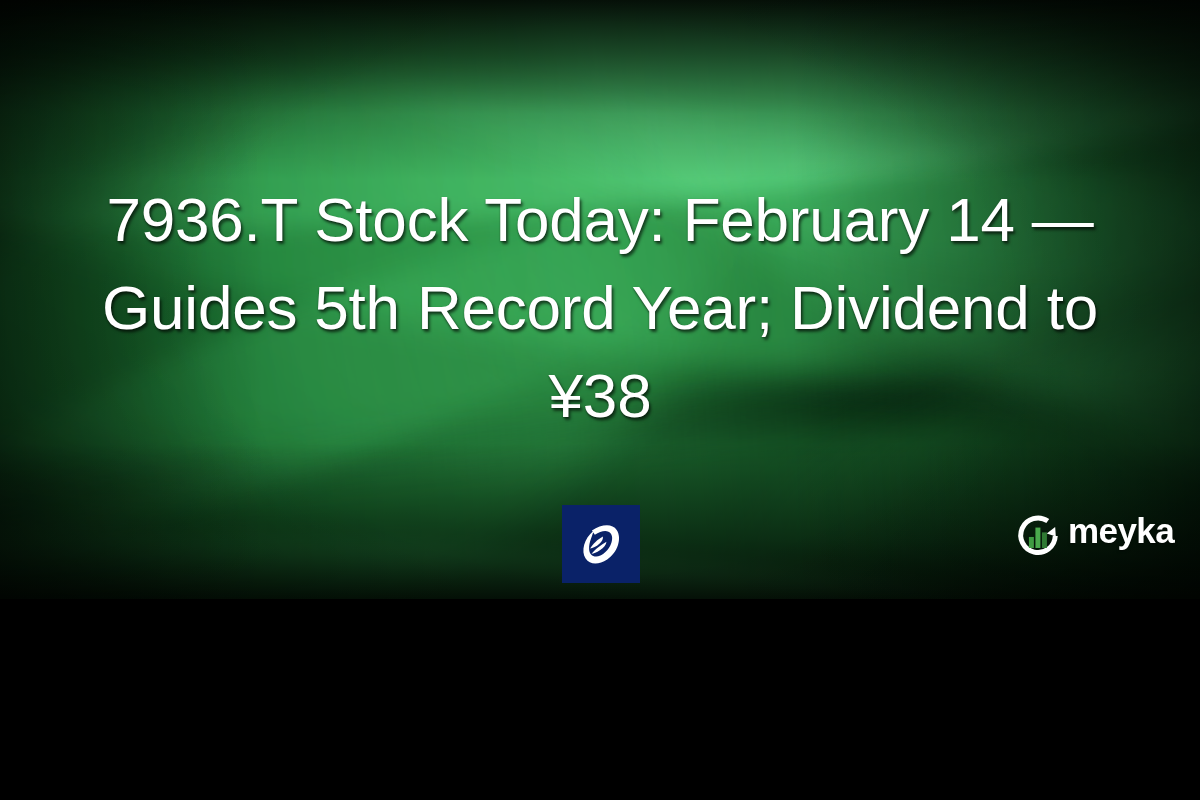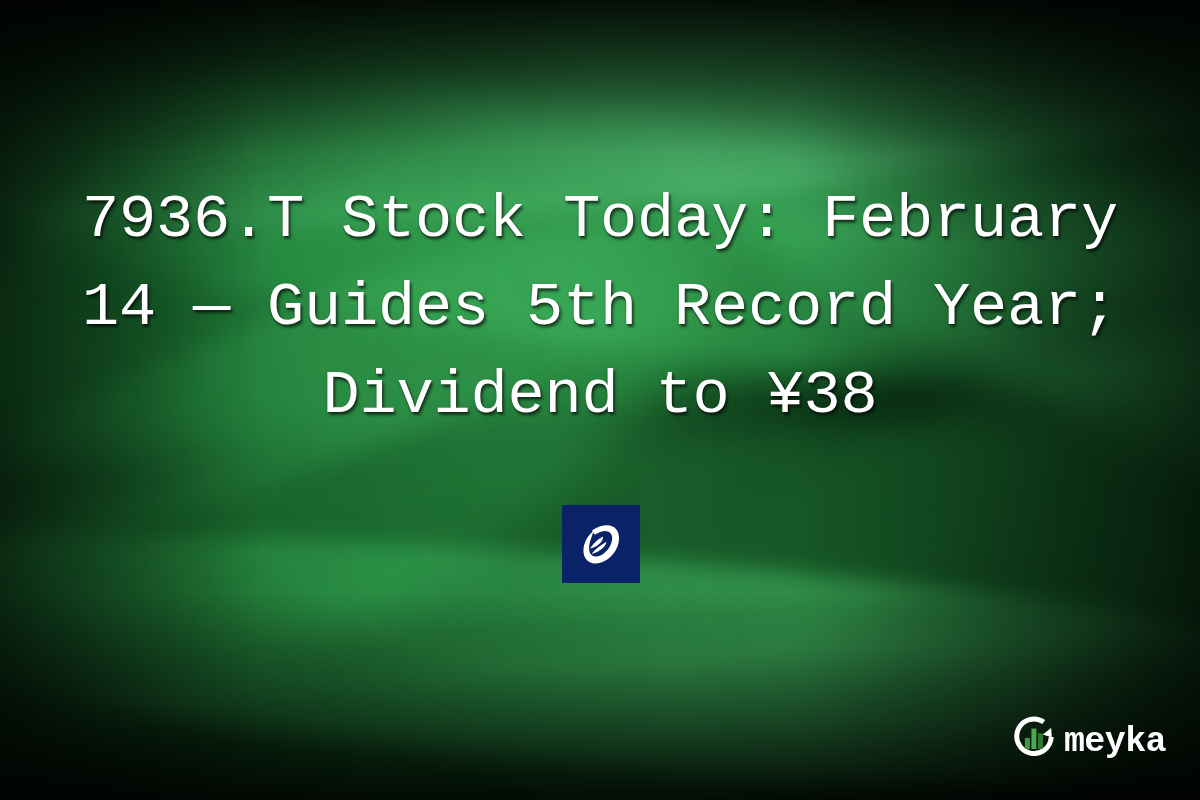--- a/index.html
+++ b/index.html
@@ -7,24 +7,23 @@
 
   html, body {
     width:1200px; height:800px;
     background:#000;
     font-family:"Liberation Sans", sans-serif;
     overflow:hidden;
   }
 
   #card {
     position:relative;
-    width:1200px; height:800px;
+    width:1200px; height:599px;
     overflow:hidden;
     background:#04200c;
-    font-family:Liberation Mono, monospace;
   }
 
   
   .bg-layer { position:absolute; inset:0; }
 
   .bg-base {
     background:
       radial-gradient(ellipse 950px 620px at 30% 56%,
         rgba(18,96,36,0.98) 0%,
         rgba(13,74,27,0.92) 32%,
@@ -222,22 +221,22 @@
     left:562px; top:505px;
     width:78px; height:78px;
     background:#0a2268;
     display:flex; align-items:center; justify-content:center;
   }
   .logo-badge svg { display:block; }
 
   
   .brand {
     position:absolute;
-    right:34px; bottom:40px;
-    display:flex; align-items:flex-end; gap:7px;
+    right:26px; bottom:40px;
+    display:flex; align-items:flex-start; gap:7px;
   }
   .brand-mark { width:46px; height:46px; flex:0 0 46px; display:block; }
   .brand-word {
     color:#ffffff;
     font-size:35px;
     font-weight:700;
     letter-spacing:-0.6px;
     line-height:1;
     text-shadow:0 1px 3px rgba(0,0,0,0.5);
   }

